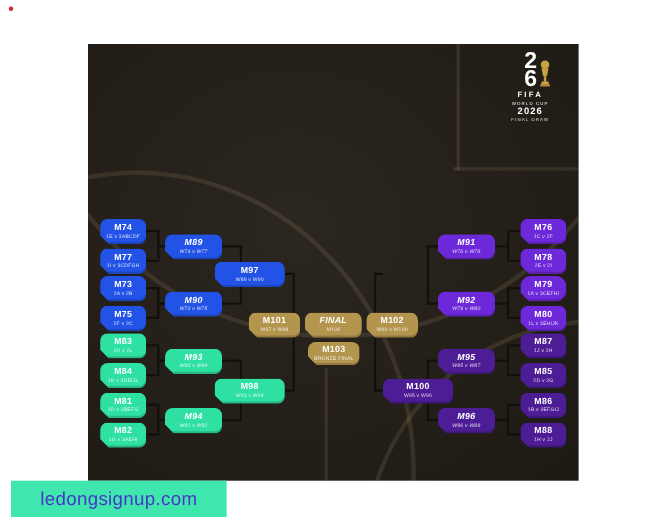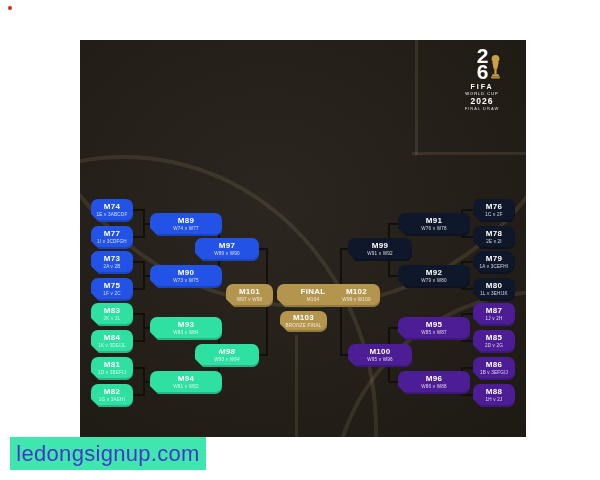--- a/index.html
+++ b/index.html
@@ -20,27 +20,27 @@
   #logo .yr{font-size:8.5px;font-weight:900;letter-spacing:1px;}
   #logo .fd{font-size:4px;letter-spacing:1px;color:rgba(255,255,255,0.85);}
   
   .ln{position:absolute;background:#12100b;}
   
   .box{position:absolute;width:42px;height:23px;border-radius:7px;color:#fff;text-align:center;
        clip-path:polygon(0 0,100% 0,100% 100%,8px 100%,0 calc(100% - 8px));
        box-shadow:inset 0 -2px 0 rgba(0,0,0,0.18);}
   .box .id{font-size:8px;font-weight:800;line-height:10px;margin-top:3px;letter-spacing:0.3px;}
   .box .tm{font-size:4.6px;line-height:6px;color:rgba(255,255,255,0.82);letter-spacing:0.2px;}
-  .w52{width:72px;} .w64{width:64px;} .w47{width:47px;}
-  .blue{background:#2353e6;} .mint{background:#2ee0a2;} .green{background:#0f172a;}
+  .w52{width:52px;font-style:italic;} .w64{width:64px;} .w47{width:47px;}
+  .blue{background:#2353e6;} .mint{background:#2ee0a2;} .green{background:#6d28d9;}
   .red{background:#4c1d95;} .gold{background:#b3954e;}
   
   #wm{position:absolute;left:10px;top:437px;width:196px;height:33px;background:#3fe7ae;
       display:flex;align-items:center;justify-content:center;}
-  #wm span{color:#4636c9;font-size:22px;letter-spacing:0.3px;}
+  #wm span{color:#4636c9;font-size:17px;letter-spacing:0.3px;}
   #dot{position:absolute;left:8px;top:6px;width:4px;height:4px;background:#d22;border-radius:50%;}
 </style>
 </head>
 <body>
 
 <div id="stage">
   <div id="dot"></div>
 
   <div id="panel">
 
@@ -171,21 +171,21 @@
     <div class="tm">1G v 3AEHI</div>
   </div>
   <div class="box mint w52" style="left:150px;top:317px;">
     <div class="id">M93</div>
     <div class="tm">W83 v W84</div>
   </div>
   <div class="box mint w52" style="left:150px;top:371px;">
     <div class="id">M94</div>
     <div class="tm">W81 v W82</div>
   </div>
-  <div class="box mint w64" style="left:195px;top:344px;font-style:italic;">
+  <div class="box mint w64" style="left:195px;top:344px;">
     <div class="id">M98</div>
     <div class="tm">W93 v W94</div>
   </div>
 
   <div class="box green" style="left:473px;top:199px;">
     <div class="id">M76</div>
     <div class="tm">1C v 2F</div>
   </div>
   <div class="box green" style="left:473px;top:226px;">
     <div class="id">M78</div>
@@ -200,24 +200,20 @@
     <div class="tm">1L v 3EHIJK</div>
   </div>
   <div class="box green w52" style="left:398px;top:213px;">
     <div class="id">M91</div>
     <div class="tm">W76 v W78</div>
   </div>
   <div class="box green w52" style="left:398px;top:265px;">
     <div class="id">M92</div>
     <div class="tm">W79 v W80</div>
   </div>
-  <div class="box green w64" style="left:348px;top:238px;">
-    <div class="id">M99</div>
-    <div class="tm">W91 v W92</div>
-  </div>
 
   <div class="box red" style="left:473px;top:303px;">
     <div class="id">M87</div>
     <div class="tm">1J v 2H</div>
   </div>
   <div class="box red" style="left:473px;top:330px;">
     <div class="id">M85</div>
     <div class="tm">2D v 2G</div>
   </div>
   <div class="box red" style="left:473px;top:357px;">

